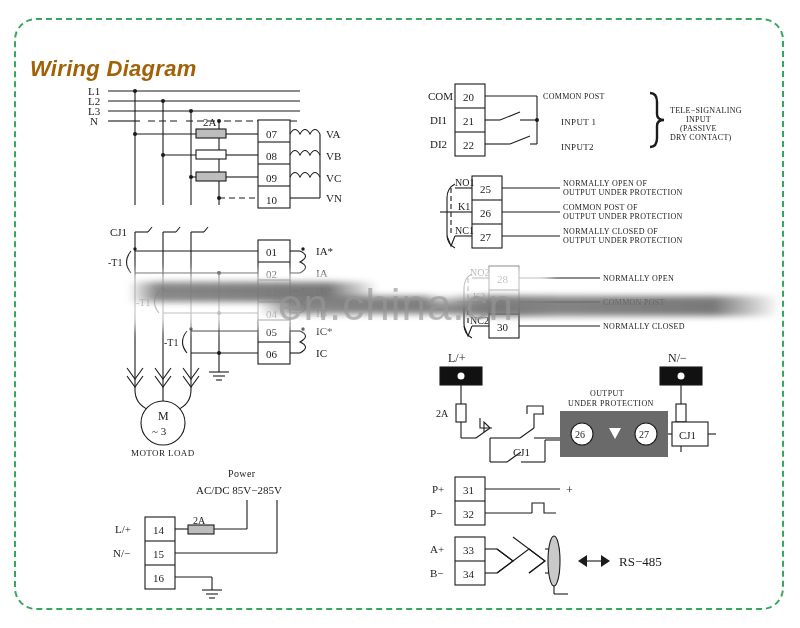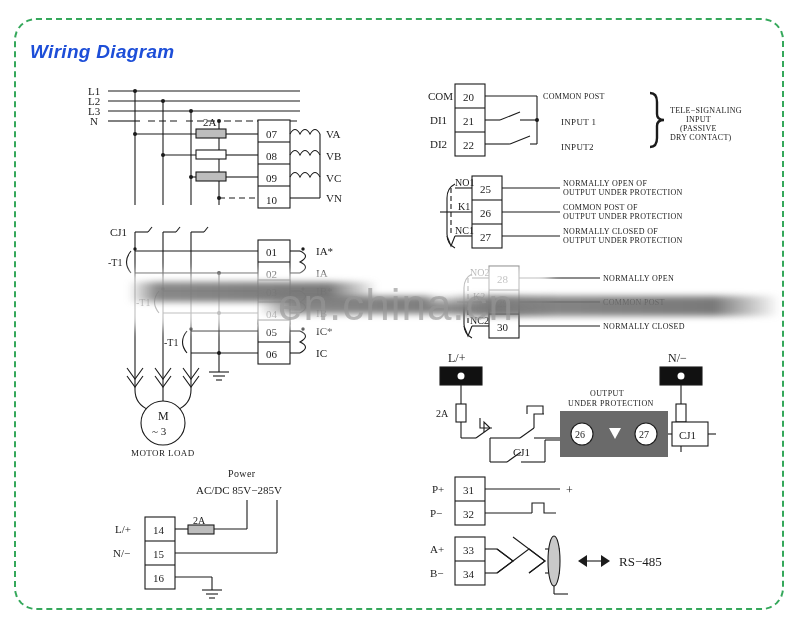--- a/index.html
+++ b/index.html
@@ -18,25 +18,25 @@
     position:absolute;
     left:14px;top:18px;
     width:770px;height:592px;
     border:2px dashed #35a85b;
     border-radius:22px;
     box-sizing:border-box;
     pointer-events:none;
   }
   .title{
     position:absolute;
-    left:30px;top:41px;
+    left:30px;top:56px;
     font-family:"Liberation Sans",sans-serif;
     font-weight:bold;font-style:italic;
-    font-size:19px;
-    color:#1d4ed8;
+    font-size:22px;
+    color:#a16207;
     letter-spacing:.3px;
     white-space:nowrap;
   }
   svg#diagram{position:absolute;left:0;top:0;width:800px;height:628px;}
   svg#diagram text{font-family:"Liberation Serif",serif;fill:#1b1b1b;}
   .wm{
     position:absolute;
     pointer-events:none;
   }
   .wm-band{

